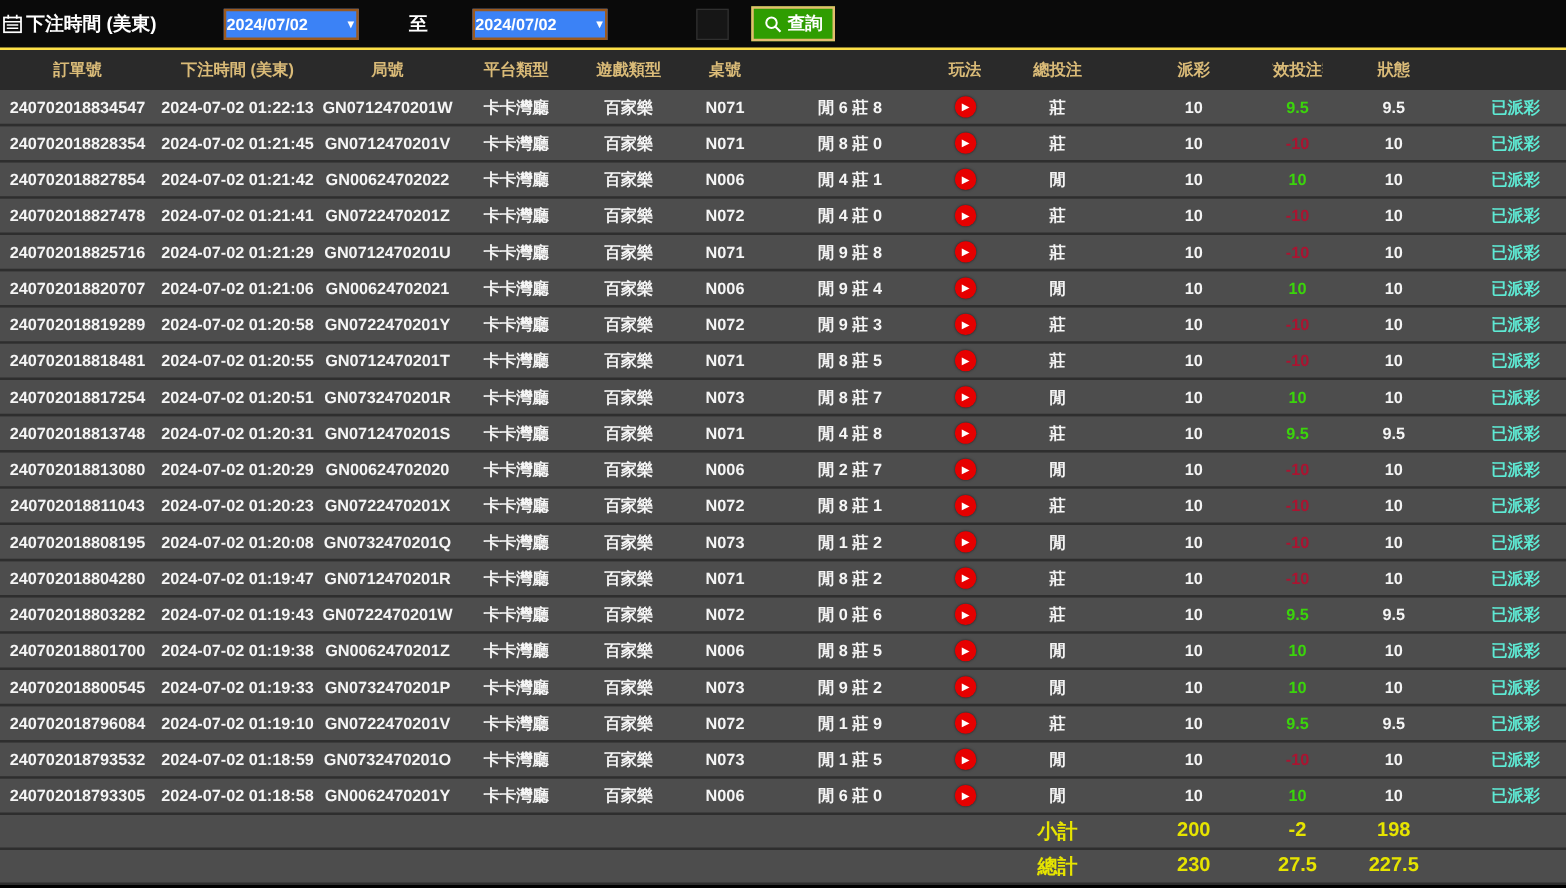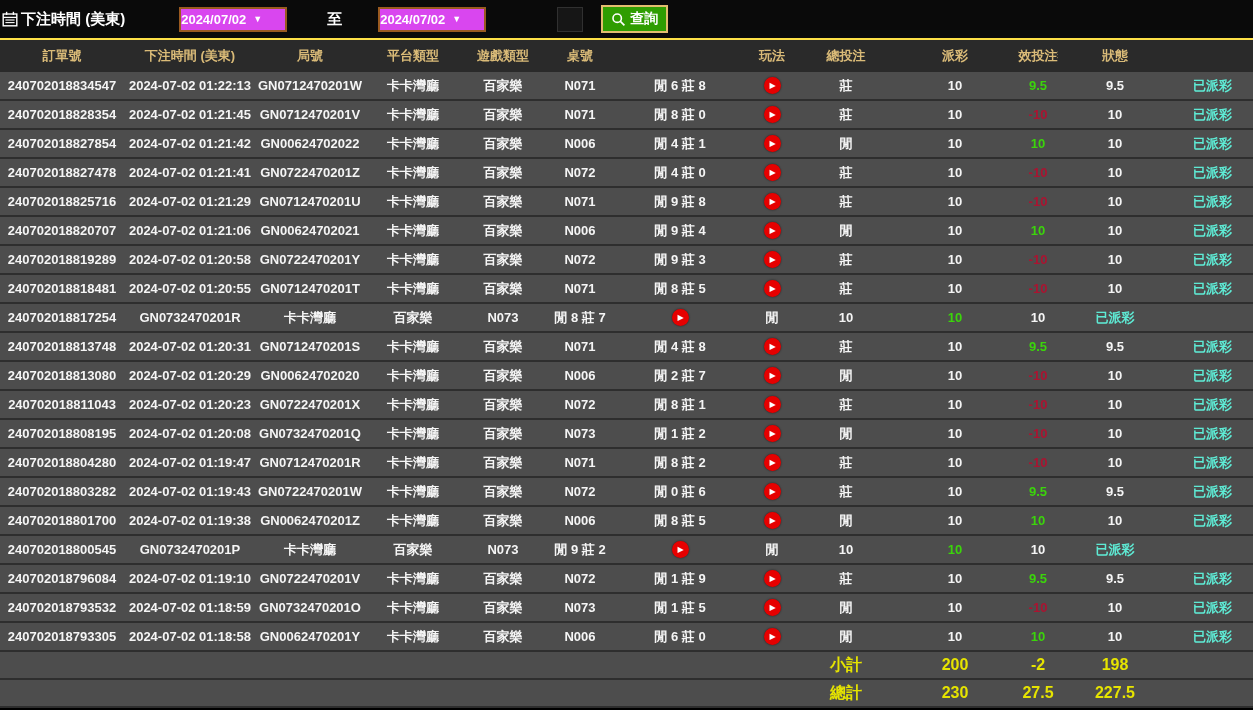--- a/index.html
+++ b/index.html
@@ -14,23 +14,23 @@
   .filter-bar {
     height:38px; display:flex; align-items:center;
     background:#0a0a0a; padding-left:2px;
   }
   .filter-title {
     display:flex; align-items:center; gap:3px;
     color:#fff; font-weight:bold; font-size:15px; white-space:nowrap;
   }
   .date-select {
     margin-left:54px; width:108px; height:25px;
-    background:#d946ef; border:2px solid #9a5a20;
+    background:#3b82f6; border:2px solid #9a5a20;
     color:#fff; font-weight:bold; font-size:13px;
-    display:flex; align-items:center; justify-content:flex-start; gap:7px;
+    display:flex; align-items:center; justify-content:space-between; gap:7px;
     cursor:pointer;
   }
   .date-select .arrow { font-size:9px; line-height:1; }
   .to-label { color:#fff; font-weight:bold; font-size:15px; margin:0 36px 0 40px; }
   .date-select.second { margin-left:0; }
   .ghost-box {
     margin-left:71px; width:26px; height:25px;
     background:#161616; border:1px solid #303030;
   }
   .query-btn {
@@ -282,20 +282,21 @@
     </div>
     <div class="cell">莊</div>
     <div class="cell">10</div>
     <div class="cell payout neg">-10</div>
     <div class="cell">10</div>
     <div class="cell status">已派彩</div>
   </div>
 
   <div class="grid row">
     <div class="cell">240702018817254</div>
+    <div class="cell">2024-07-02 01:20:51</div>
     <div class="cell">GN0732470201R</div>
     <div class="cell">卡卡灣廳</div>
     <div class="cell">百家樂</div>
     <div class="cell">N073</div>
     <div class="cell">閒 8 莊 7</div>
     <div class="cell">
       <span class="play-btn">
           <span class="tri">▶</span>
         </span>
     </div>
@@ -441,20 +442,21 @@
     </div>
     <div class="cell">閒</div>
     <div class="cell">10</div>
     <div class="cell payout pos">10</div>
     <div class="cell">10</div>
     <div class="cell status">已派彩</div>
   </div>
 
   <div class="grid row">
     <div class="cell">240702018800545</div>
+    <div class="cell">2024-07-02 01:19:33</div>
     <div class="cell">GN0732470201P</div>
     <div class="cell">卡卡灣廳</div>
     <div class="cell">百家樂</div>
     <div class="cell">N073</div>
     <div class="cell">閒 9 莊 2</div>
     <div class="cell">
       <span class="play-btn">
           <span class="tri">▶</span>
         </span>
     </div>

